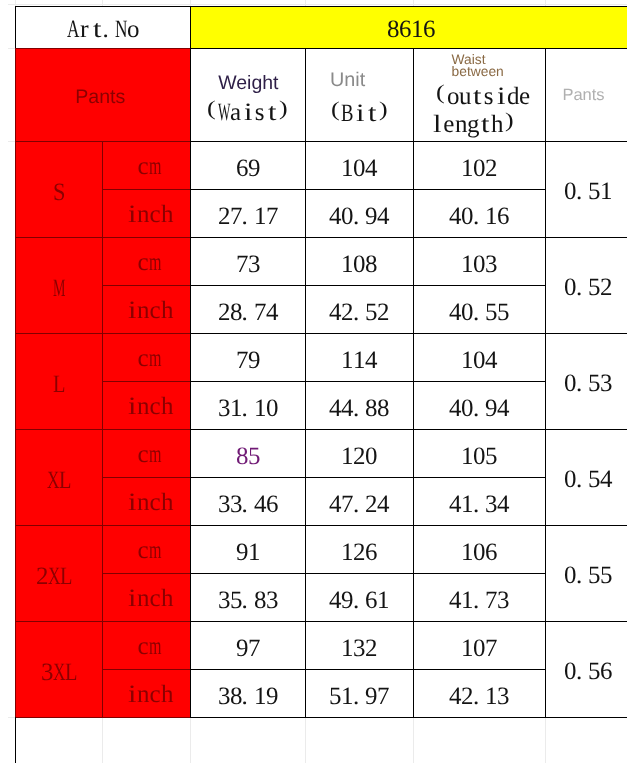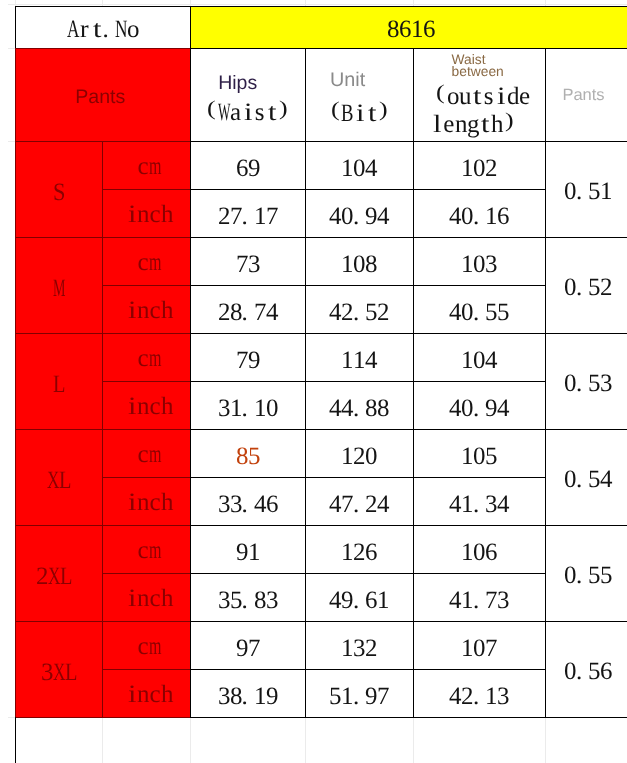--- a/index.html
+++ b/index.html
@@ -92,21 +92,21 @@
     <div class="bd" style="left:181.6px;top:140.6px;width:442.5px;height:1.5px;background:#000000;"></div>
     <div class="bd" style="left:6.6px;top:716.6px;width:175px;height:1.5px;background:#820000;"></div>
     <div class="bd" style="left:181.6px;top:716.6px;width:442.5px;height:1.5px;background:#000000;"></div>
     <div class="bd" style="left:6.6px;top:6px;width:1.5px;height:42px;background:#000000;"></div>
     <div class="bd" style="left:6.6px;top:48px;width:1.5px;height:669px;background:#820000;"></div>
     <div class="bd" style="left:6.6px;top:717px;width:1.5px;height:46px;background:#000000;"></div>
     <div class="bd" style="left:622.6px;top:6px;width:1.5px;height:757px;background:#000000;"></div>
     <span class="hw" style="left:58.5px;top:16.8px;color:#141414;"><i style="width: 12px; text-align: center;"><b style="transform: scaleX(0.6909);">A</b></i><i style="width: 12px; text-align: center;"><b style="transform: scaleX(1.0374);">r</b></i><i style="width: 12px; text-align: center;"><b style="transform: scaleX(1.22);">t</b></i><i style="width: 12px;"><b>.</b></i><i style="width: 12px; text-align: center;"><b style="transform: scaleX(0.6909);">N</b></i><i style="width: 12px; text-align: center;"><b style="transform: scaleX(0.9984);">o</b></i></span>
     <span class="hw" style="left:378.5px;top:17.1px;color:#141414;"><i style="width: 12px; text-align: center;"><b style="transform: scaleX(0.9984);">8</b></i><i style="width: 12px; text-align: center;"><b style="transform: scaleX(0.9984);">6</b></i><i style="width: 12px; text-align: center;"><b style="transform: scaleX(0.9984);">1</b></i><i style="width: 12px; text-align: center;"><b style="transform: scaleX(0.9984);">6</b></i></span>
     <span class="lbl sans" style="left:67.2px;top:88.2px;font-size:19.6px;color:#8C0000;">Pants</span>
-    <span class="lbl sans" style="left:210.2px;top:73.9px;font-size:19.5px;color:#2E1F47;">Hips</span>
+    <span class="lbl sans" style="left:210.2px;top:73.9px;font-size:19.5px;color:#2E1F47;">Weight</span>
     <span class="hw" style="left:197.5px;top:99.9px;color:#141414;"><i style="width: 12px; text-align: center;"><b style="transform-origin: 0px 0px; transform: translateY(-1.9px) scaleY(0.836) scaleX(1.0374);">(</b></i><i style="width: 12px; text-align: center;"><b style="transform: scaleX(0.5286);">W</b></i><i style="width: 12px; text-align: center;"><b>a</b></i><i style="width: 12px; text-align: center;"><b style="transform: scaleX(1.22);">i</b></i><i style="width: 12px; text-align: center;"><b>s</b></i><i style="width: 12px; text-align: center;"><b style="transform: scaleX(1.22);">t</b></i><i style="width: 12px; text-align: center;"><b style="transform-origin: 0px 0px; transform: translateY(-1.9px) scaleY(0.836) scaleX(1.0374);">)</b></i></span>
     <span class="lbl sans" style="left:322px;top:71.4px;font-size:19.8px;color:#8A8A8A;">Unit</span>
     <span class="hw" style="left:321px;top:100.5px;color:#141414;"><i style="width: 12px; text-align: center;"><b style="transform-origin: 0px 0px; transform: translateY(-1.9px) scaleY(0.836) scaleX(1.0374);">(</b></i><i style="width: 12px; text-align: center;"><b style="transform: scaleX(0.7479);">B</b></i><i style="width: 12px; text-align: center;"><b style="transform: scaleX(1.22);">i</b></i><i style="width: 12px; text-align: center;"><b style="transform: scaleX(1.22);">t</b></i><i style="width: 12px; text-align: center;"><b style="transform-origin: 0px 0px; transform: translateY(-1.9px) scaleY(0.836) scaleX(1.0374);">)</b></i></span>
     <span class="lbl sans" style="left:443.6px;top:53.4px;font-size:13.8px;color:#8A6A45;">Waist</span>
     <span class="lbl sans" style="left:443.6px;top:65px;font-size:13.8px;color:#8A6A45;">between</span>
     <span class="hw" style="left:426.6px;top:84.4px;color:#141414;"><i style="width: 12px; text-align: center;"><b style="transform-origin: 0px 0px; transform: translateY(-1.9px) scaleY(0.836) scaleX(1.0374);">(</b></i><i style="width: 12px; text-align: center;"><b style="transform: scaleX(0.9984);">o</b></i><i style="width: 12px; text-align: center;"><b style="transform: scaleX(0.9984);">u</b></i><i style="width: 12px; text-align: center;"><b style="transform: scaleX(1.22);">t</b></i><i style="width: 12px; text-align: center;"><b>s</b></i><i style="width: 12px; text-align: center;"><b style="transform: scaleX(1.22);">i</b></i><i style="width: 12px; text-align: center;"><b style="transform: scaleX(0.9984);">d</b></i><i style="width: 12px; text-align: center;"><b>e</b></i></span>
     <span class="hw" style="left:422.8px;top:112.3px;color:#141414;"><i style="width: 12px; text-align: center;"><b style="transform: scaleX(1.22);">l</b></i><i style="width: 12px; text-align: center;"><b>e</b></i><i style="width: 12px; text-align: center;"><b style="transform: scaleX(0.9984);">n</b></i><i style="width: 12px; text-align: center;"><b style="transform: scaleX(0.9984);">g</b></i><i style="width: 12px; text-align: center;"><b style="transform: scaleX(1.22);">t</b></i><i style="width: 12px; text-align: center;"><b style="transform: scaleX(0.9984);">h</b></i><i style="width: 12px; text-align: center;"><b style="transform-origin: 0px 0px; transform: translateY(-1.9px) scaleY(0.836) scaleX(1.0374);">)</b></i></span>
     <span class="lbl sans" style="left:554.4px;top:87.2px;font-size:16.5px;color:#B0B0B0;">Pants</span>
     <span class="hw" style="left:44.5px;top:179.6px;color:#8C0000;"><i style="width: 12px; text-align: center;"><b style="transform: scaleX(0.8974);">S</b></i></span>
     <span class="hw" style="left:129px;top:153.8px;color:#8C0000;"><i style="width: 12px; text-align: center;"><b>c</b></i><i style="width: 12px; text-align: center;"><b style="transform: scaleX(0.6415);">m</b></i></span>
@@ -134,21 +134,21 @@
     <span class="hw" style="left:227.5px;top:347.5px;color:#141414;"><i style="width: 12px; text-align: center;"><b style="transform: scaleX(0.9984);">7</b></i><i style="width: 12px; text-align: center;"><b style="transform: scaleX(0.9984);">9</b></i></span>
     <span class="hw" style="left:209.5px;top:395.5px;color:#141414;"><i style="width: 12px; text-align: center;"><b style="transform: scaleX(0.9984);">3</b></i><i style="width: 12px; text-align: center;"><b style="transform: scaleX(0.9984);">1</b></i><i style="width: 12px;"><b>.</b></i><i style="width: 12px; text-align: center;"><b style="transform: scaleX(0.9984);">1</b></i><i style="width: 12px; text-align: center;"><b style="transform: scaleX(0.9984);">0</b></i></span>
     <span class="hw" style="left:333px;top:347.5px;color:#141414;"><i style="width: 12px; text-align: center;"><b style="transform: scaleX(0.9984);">1</b></i><i style="width: 12px; text-align: center;"><b style="transform: scaleX(0.9984);">1</b></i><i style="width: 12px; text-align: center;"><b style="transform: scaleX(0.9984);">4</b></i></span>
     <span class="hw" style="left:321px;top:395.5px;color:#141414;"><i style="width: 12px; text-align: center;"><b style="transform: scaleX(0.9984);">4</b></i><i style="width: 12px; text-align: center;"><b style="transform: scaleX(0.9984);">4</b></i><i style="width: 12px;"><b>.</b></i><i style="width: 12px; text-align: center;"><b style="transform: scaleX(0.9984);">8</b></i><i style="width: 12px; text-align: center;"><b style="transform: scaleX(0.9984);">8</b></i></span>
     <span class="hw" style="left:453px;top:347.5px;color:#141414;"><i style="width: 12px; text-align: center;"><b style="transform: scaleX(0.9984);">1</b></i><i style="width: 12px; text-align: center;"><b style="transform: scaleX(0.9984);">0</b></i><i style="width: 12px; text-align: center;"><b style="transform: scaleX(0.9984);">4</b></i></span>
     <span class="hw" style="left:441px;top:395.5px;color:#141414;"><i style="width: 12px; text-align: center;"><b style="transform: scaleX(0.9984);">4</b></i><i style="width: 12px; text-align: center;"><b style="transform: scaleX(0.9984);">0</b></i><i style="width: 12px;"><b>.</b></i><i style="width: 12px; text-align: center;"><b style="transform: scaleX(0.9984);">9</b></i><i style="width: 12px; text-align: center;"><b style="transform: scaleX(0.9984);">4</b></i></span>
     <span class="hw" style="left:556px;top:371.3px;color:#141414;"><i style="width: 12px; text-align: center;"><b style="transform: scaleX(0.9984);">0</b></i><i style="width: 12px;"><b>.</b></i><i style="width: 12px; text-align: center;"><b style="transform: scaleX(0.9984);">5</b></i><i style="width: 12px; text-align: center;"><b style="transform: scaleX(0.9984);">3</b></i></span>
     <span class="hw" style="left:38.5px;top:467.6px;color:#8C0000;"><i style="width: 12px; text-align: center;"><b style="transform: scaleX(0.6909);">X</b></i><i style="width: 12px; text-align: center;"><b style="transform: scaleX(0.8167);">L</b></i></span>
     <span class="hw" style="left:129px;top:441.8px;color:#8C0000;"><i style="width: 12px; text-align: center;"><b>c</b></i><i style="width: 12px; text-align: center;"><b style="transform: scaleX(0.6415);">m</b></i></span>
     <span class="hw" style="left:117px;top:489.5px;color:#8C0000;"><i style="width: 12px; text-align: center;"><b style="transform: scaleX(1.22);">i</b></i><i style="width: 12px; text-align: center;"><b style="transform: scaleX(0.9984);">n</b></i><i style="width: 12px; text-align: center;"><b>c</b></i><i style="width: 12px; text-align: center;"><b style="transform: scaleX(0.9984);">h</b></i></span>
-    <span class="hw" style="left:227.5px;top:443.5px;color:#c2410c;"><i style="width: 12px; text-align: center;"><b style="transform: scaleX(0.9984);">8</b></i><i style="width: 12px; text-align: center;"><b style="transform: scaleX(0.9984);">5</b></i></span>
+    <span class="hw" style="left:227.5px;top:443.5px;color:#701a75;"><i style="width: 12px; text-align: center;"><b style="transform: scaleX(0.9984);">8</b></i><i style="width: 12px; text-align: center;"><b style="transform: scaleX(0.9984);">5</b></i></span>
     <span class="hw" style="left:209.5px;top:491.5px;color:#141414;"><i style="width: 12px; text-align: center;"><b style="transform: scaleX(0.9984);">3</b></i><i style="width: 12px; text-align: center;"><b style="transform: scaleX(0.9984);">3</b></i><i style="width: 12px;"><b>.</b></i><i style="width: 12px; text-align: center;"><b style="transform: scaleX(0.9984);">4</b></i><i style="width: 12px; text-align: center;"><b style="transform: scaleX(0.9984);">6</b></i></span>
     <span class="hw" style="left:333px;top:443.5px;color:#141414;"><i style="width: 12px; text-align: center;"><b style="transform: scaleX(0.9984);">1</b></i><i style="width: 12px; text-align: center;"><b style="transform: scaleX(0.9984);">2</b></i><i style="width: 12px; text-align: center;"><b style="transform: scaleX(0.9984);">0</b></i></span>
     <span class="hw" style="left:321px;top:491.5px;color:#141414;"><i style="width: 12px; text-align: center;"><b style="transform: scaleX(0.9984);">4</b></i><i style="width: 12px; text-align: center;"><b style="transform: scaleX(0.9984);">7</b></i><i style="width: 12px;"><b>.</b></i><i style="width: 12px; text-align: center;"><b style="transform: scaleX(0.9984);">2</b></i><i style="width: 12px; text-align: center;"><b style="transform: scaleX(0.9984);">4</b></i></span>
     <span class="hw" style="left:453px;top:443.5px;color:#141414;"><i style="width: 12px; text-align: center;"><b style="transform: scaleX(0.9984);">1</b></i><i style="width: 12px; text-align: center;"><b style="transform: scaleX(0.9984);">0</b></i><i style="width: 12px; text-align: center;"><b style="transform: scaleX(0.9984);">5</b></i></span>
     <span class="hw" style="left:441px;top:491.5px;color:#141414;"><i style="width: 12px; text-align: center;"><b style="transform: scaleX(0.9984);">4</b></i><i style="width: 12px; text-align: center;"><b style="transform: scaleX(0.9984);">1</b></i><i style="width: 12px;"><b>.</b></i><i style="width: 12px; text-align: center;"><b style="transform: scaleX(0.9984);">3</b></i><i style="width: 12px; text-align: center;"><b style="transform: scaleX(0.9984);">4</b></i></span>
     <span class="hw" style="left:556px;top:467.3px;color:#141414;"><i style="width: 12px; text-align: center;"><b style="transform: scaleX(0.9984);">0</b></i><i style="width: 12px;"><b>.</b></i><i style="width: 12px; text-align: center;"><b style="transform: scaleX(0.9984);">5</b></i><i style="width: 12px; text-align: center;"><b style="transform: scaleX(0.9984);">4</b></i></span>
     <span class="hw" style="left:27.5px;top:563.6px;color:#8C0000;"><i style="width: 12px; text-align: center;"><b style="transform: scaleX(0.9984);">2</b></i><i style="width: 12px; text-align: center;"><b style="transform: scaleX(0.6909);">X</b></i><i style="width: 12px; text-align: center;"><b style="transform: scaleX(0.8167);">L</b></i></span>
     <span class="hw" style="left:129px;top:537.8px;color:#8C0000;"><i style="width: 12px; text-align: center;"><b>c</b></i><i style="width: 12px; text-align: center;"><b style="transform: scaleX(0.6415);">m</b></i></span>
     <span class="hw" style="left:117px;top:585.5px;color:#8C0000;"><i style="width: 12px; text-align: center;"><b style="transform: scaleX(1.22);">i</b></i><i style="width: 12px; text-align: center;"><b style="transform: scaleX(0.9984);">n</b></i><i style="width: 12px; text-align: center;"><b>c</b></i><i style="width: 12px; text-align: center;"><b style="transform: scaleX(0.9984);">h</b></i></span>
     <span class="hw" style="left:227.5px;top:539.5px;color:#141414;"><i style="width: 12px; text-align: center;"><b style="transform: scaleX(0.9984);">9</b></i><i style="width: 12px; text-align: center;"><b style="transform: scaleX(0.9984);">1</b></i></span>

